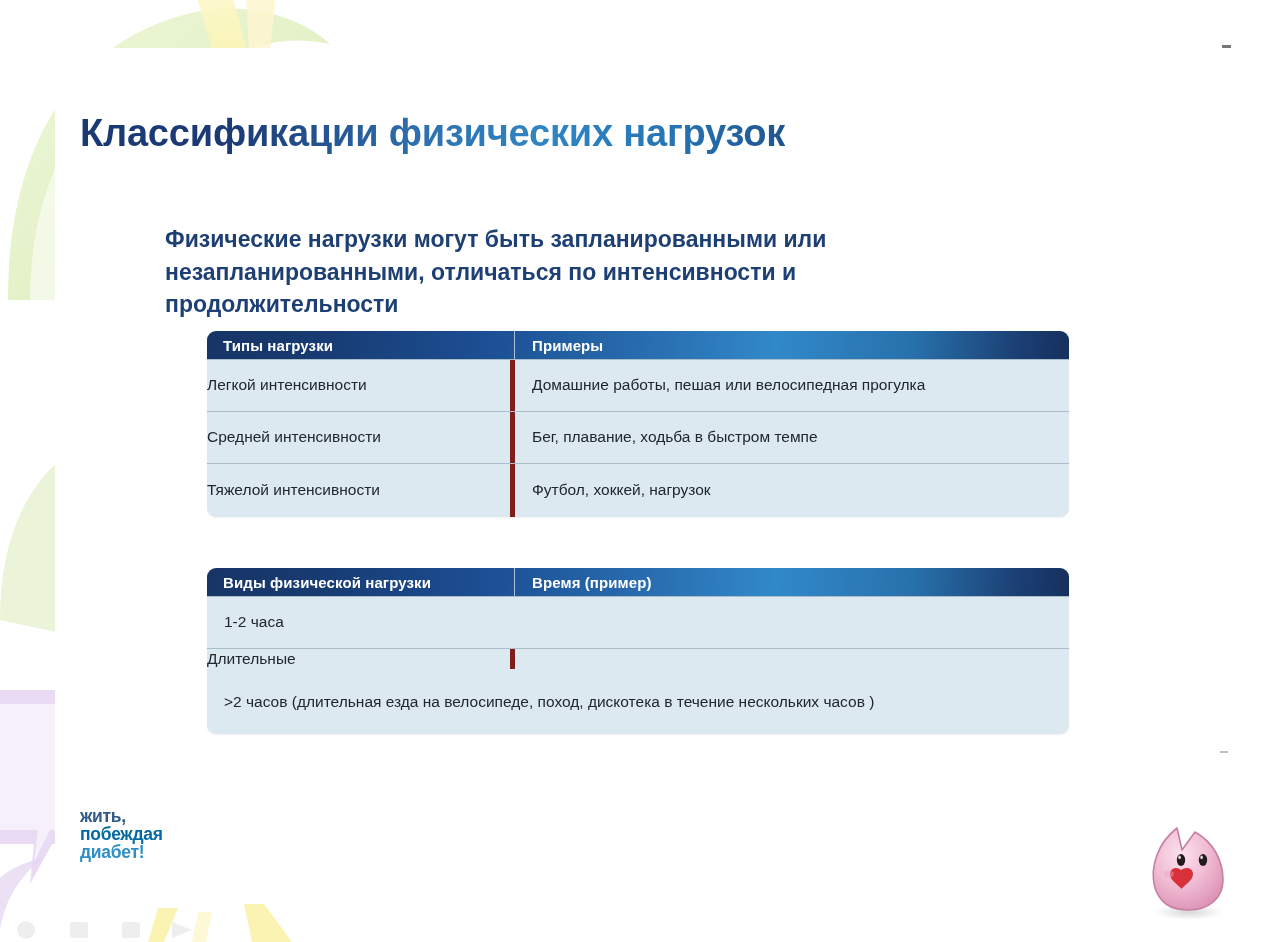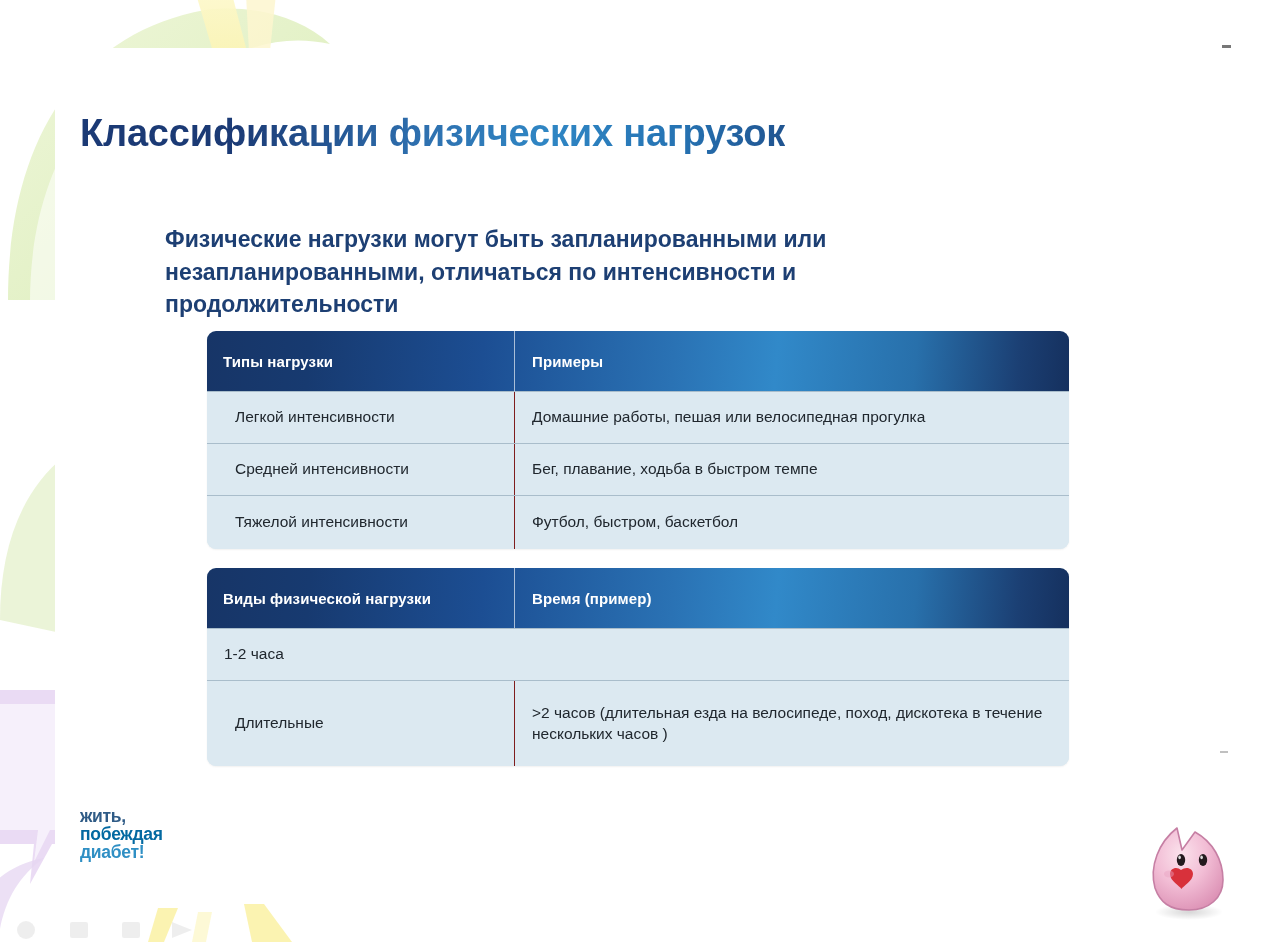--- a/index.html
+++ b/index.html
@@ -79,21 +79,21 @@
     border-radius: 9px;
     overflow: hidden;
     background: #dbe8f0;
     box-shadow: 0 1px 2px rgba(0,0,0,0.06);
   }
   #table-intensity { top: 283px; }
   #table-duration  { top: 520px; }
 
   .tbl-head {
     display: flex;
-    height: 60px;
+    height: 28px;
     background: linear-gradient(95deg,
         #173567 0%,
         #173a70 12%,
         #1c4e93 32%,
         #2a72b4 54%,
         #3189c9 66%,
         #2870ab 82%,
         #1b3f73 94%,
         #15305e 100%);
     color: #ffffff;
@@ -125,32 +125,32 @@
   .tbl-row:first-child { border-top: none; }
   .tbl-row .cell {
     display: flex;
     align-items: center;
     font-size: 15.5px;
     color: #20272e;
     line-height: 1.3;
   }
   .tbl-row .cell.c1 {
     width: 308px;
-    padding: 0 14px 0 28px;
+    padding: 0 14px 0 0;
     box-sizing: border-box;
-    border-right: 1px solid #7f1d1d;
+    border-right: 5px solid #7f1d1d;
   }
   .tbl-row .cell.c2 {
     flex: 1;
     padding: 0 12px 0 17px;
     box-sizing: border-box;
   }
   .tbl-row.h-51 { height: 51px; }
   .tbl-row.h-53 { height: 53px; }
-  .tbl-row.h-85 { height: 85px; }
+  .tbl-row.h-85 { height: 85px; flex-direction: column; }
 
   
   #brand-logo {
     position: absolute;
     left: 25px;
     top: 760px;
     line-height: 1.02;
     font-weight: bold;
     font-size: 17.5px;
     letter-spacing: -0.3px;
@@ -258,21 +258,21 @@
     <div class="tbl-row h-51">
       <div class="cell c1">Легкой интенсивности</div>
       <div class="cell c2">Домашние работы, пешая или велосипедная прогулка</div>
     </div>
     <div class="tbl-row h-51">
       <div class="cell c1">Средней интенсивности</div>
       <div class="cell c2">Бег, плавание, ходьба в быстром темпе</div>
     </div>
     <div class="tbl-row h-53">
       <div class="cell c1">Тяжелой интенсивности</div>
-      <div class="cell c2">Футбол, быстром, баскетбол</div>
+      <div class="cell c2">Футбол, хоккей, нагрузок</div>
     </div>
   </div>
 
   <div class="data-table" id="table-duration">
     <div class="tbl-head">
       <div class="cell c1">Виды физической нагрузки</div>
       <div class="cell c2">Время (пример)</div>
     </div>
     <div class="tbl-row h-51">
       <div class="cell c2">1-2 часа</div>

